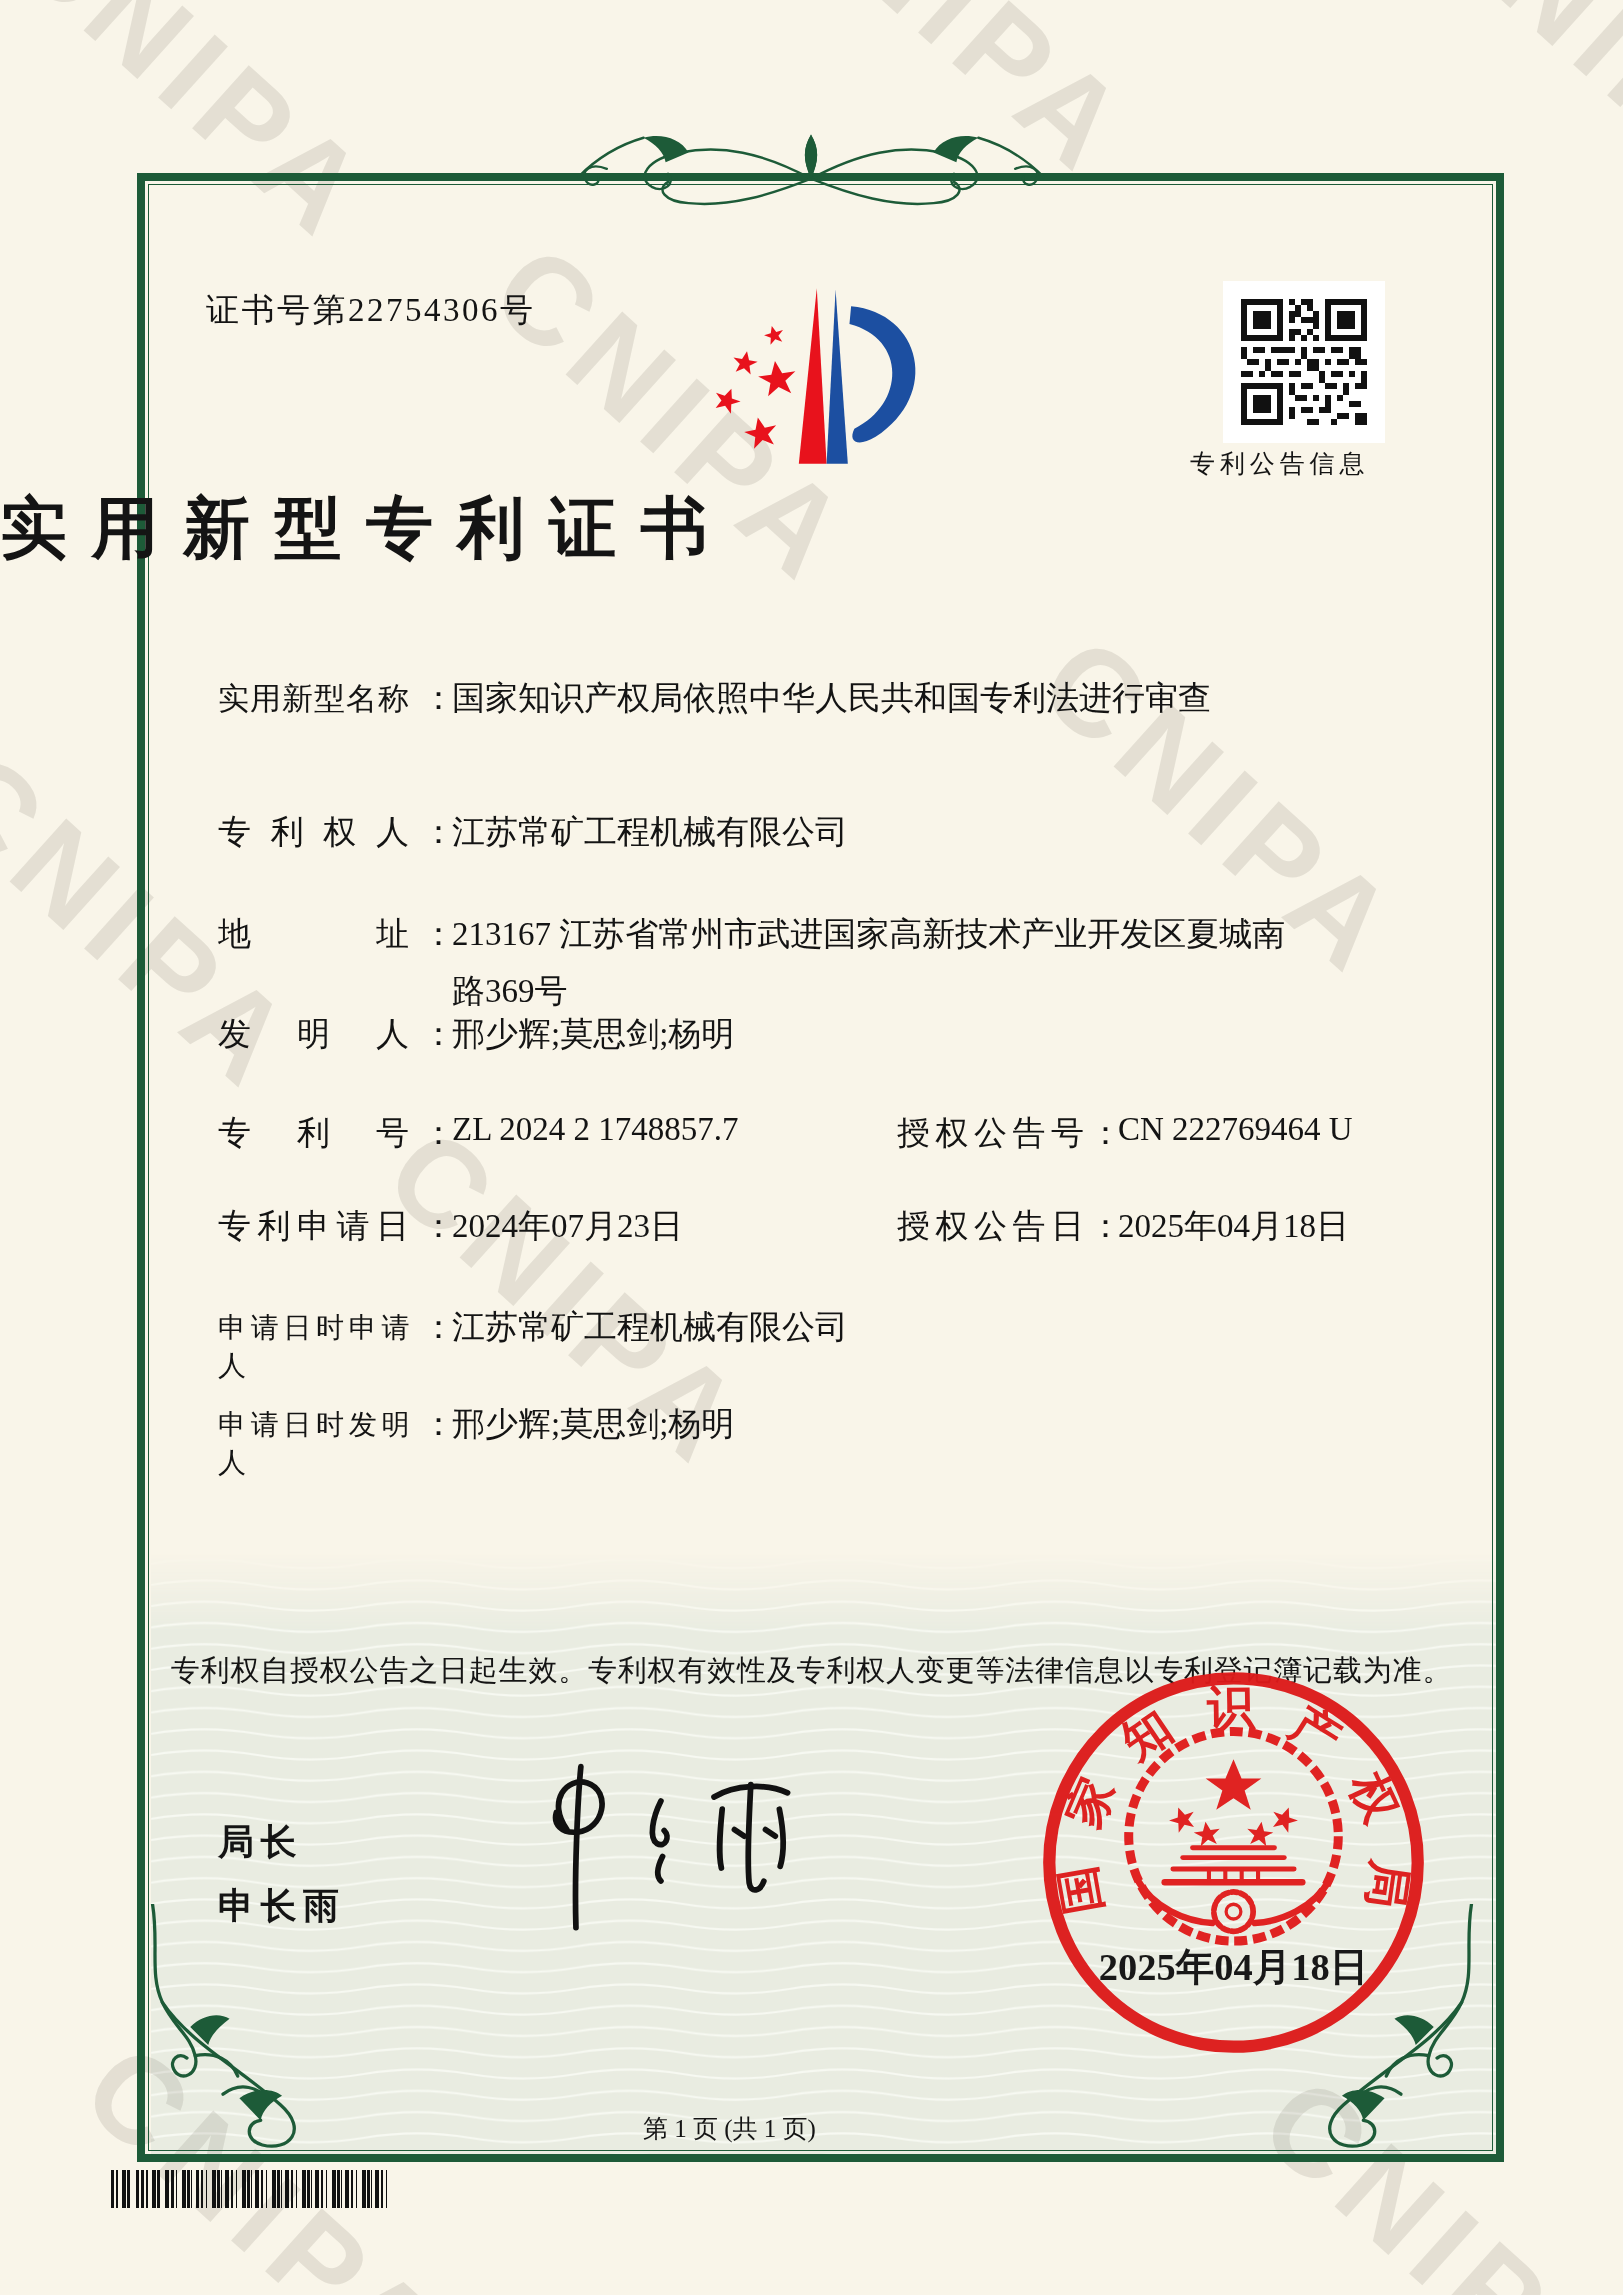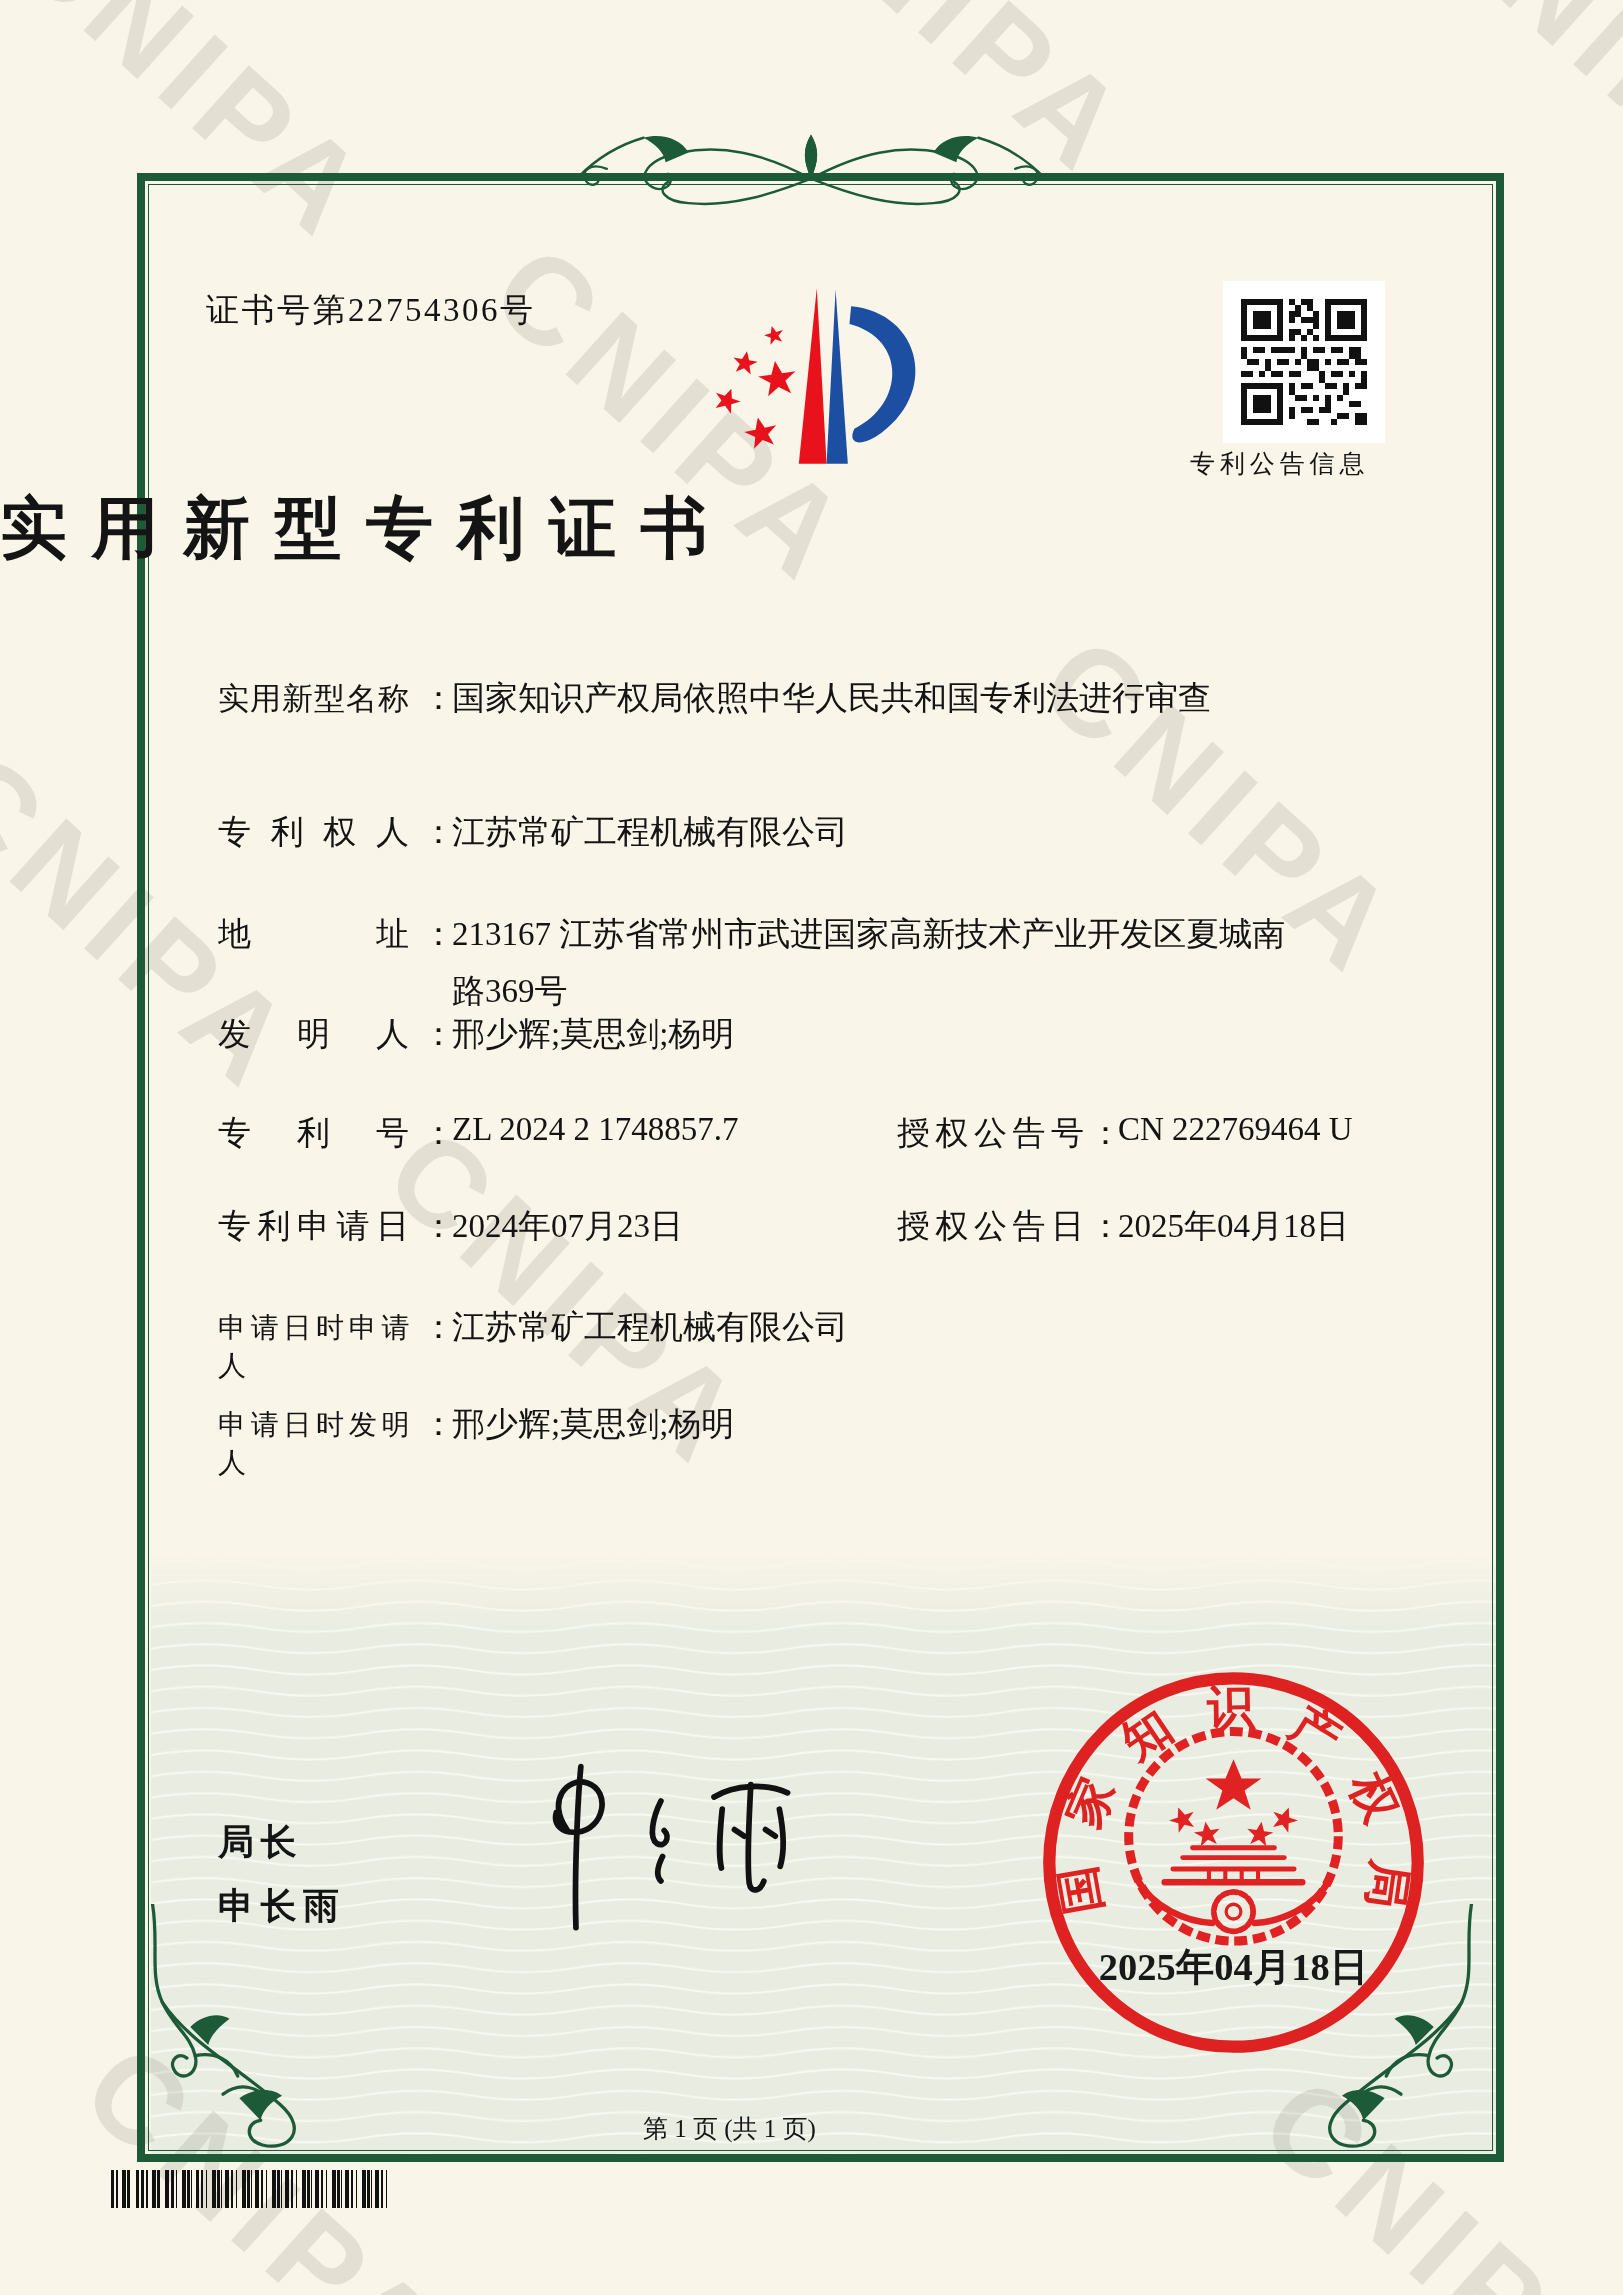--- a/index.html
+++ b/index.html
@@ -187,20 +187,21 @@
     <span class="lbl sm">申请日时申请人</span>
     <span class="cln">：</span>
     <span class="val">江苏常矿工程机械有限公司</span>
   </div>
   <div class="frow" style="top:1402px;">
     <span class="lbl sm">申请日时发明人</span>
     <span class="cln">：</span>
     <span class="val">邢少辉;莫思剑;杨明</span>
   </div>
 
+  <div class="stmt" style="top:1651px;">专利权自授权公告之日起生效。专利权有效性及专利权人变更等法律信息以专利登记簿记载为准。</div>
 
   <div class="sig-label" style="top:1818px;">局长</div>
   <div class="sig-label" style="top:1882px;">申长雨</div>
 
   <svg id="signature" viewBox="0 0 430 235">
     <g fill="none" stroke="#111" stroke-width="7" stroke-linecap="round" stroke-linejoin="round">
       <path d="M95,95 C70,60 95,30 120,38 C150,48 140,95 108,98 C88,100 78,88 82,74"></path>
       <path d="M112,18 C108,60 104,150 106,215"></path>
       <path d="M210,60 C200,80 195,105 205,112 C215,118 222,104 214,96"></path>
       <path d="M212,128 C206,140 204,152 210,158"></path>

